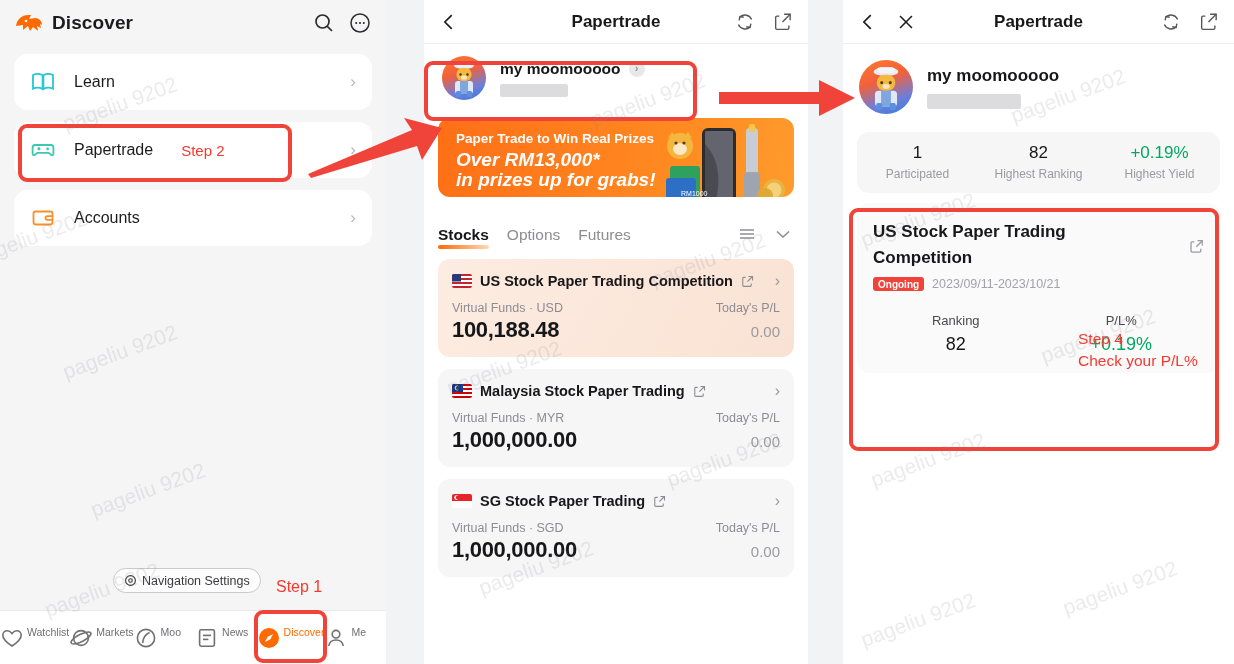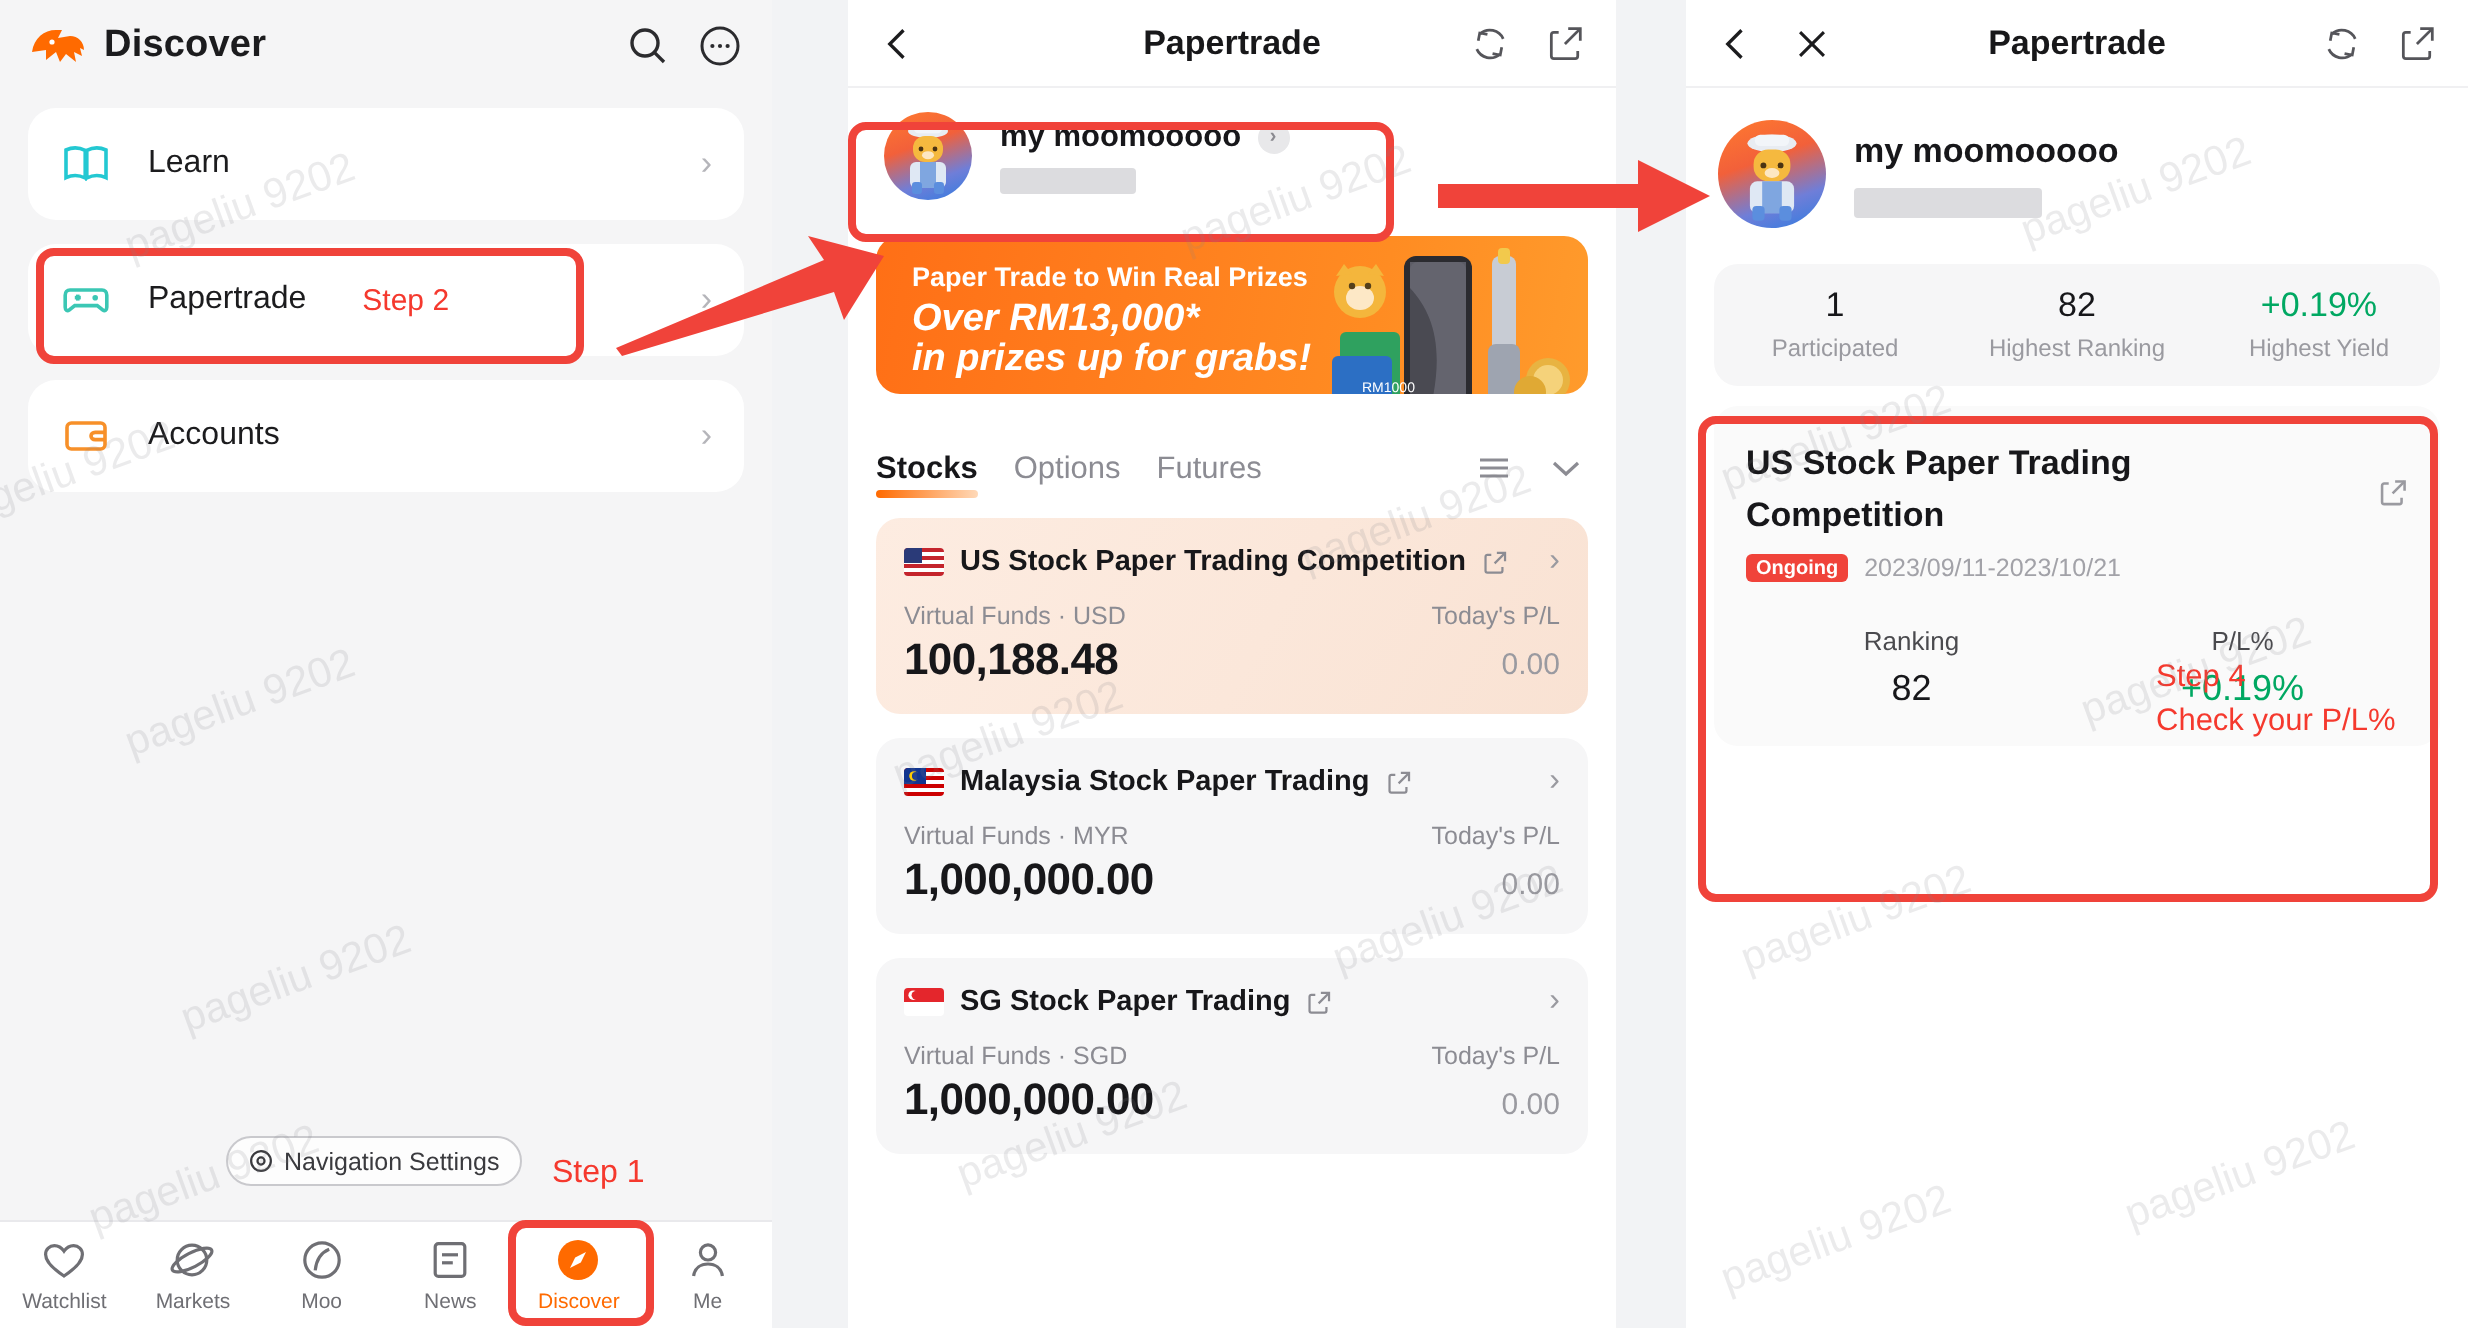--- a/index.html
+++ b/index.html
@@ -62,21 +62,21 @@
     font-size: 12.5px; color: #3a3a3e; z-index: 12;
   }
   .navsettings .ns-ico { width: 13px; height: 13px; margin-right: 5px; }
   .step1 { position: absolute; left: 276px; top: 578px; color: #f5392e; font-size: 16px; z-index: 12; }
 
   .tabbar {
     position: absolute; left: 0; bottom: 0; width: 386px; height: 54px;
     background: #fff; border-top: 1px solid #e9e9ec;
     display: flex; align-items: center; z-index: 14;
   }
-  .tabitem { flex: 1; display: flex; flex-direction: column; align-items: center; gap: 3px; }
+  .tabitem { flex: 1; display: flex; flex-direction: row; align-items: flex-start; gap: 3px; }
   .tabitem .ti { width: 24px; height: 24px; color: #6f6f74; }
   .tabitem .tl { font-size: 10.5px; color: #6f6f74; }
   .tabitem.active .tl { color: #ff6a00; }
 
   
   .p-header {
     height: 44px; display: flex; align-items: center; padding: 0 14px;
     background: #fff; border-bottom: 1px solid #f0f0f2; position: relative;
   }
   .p-header .nav-ico { width: 22px; height: 22px; color: #1c1c1e; flex: none; }

